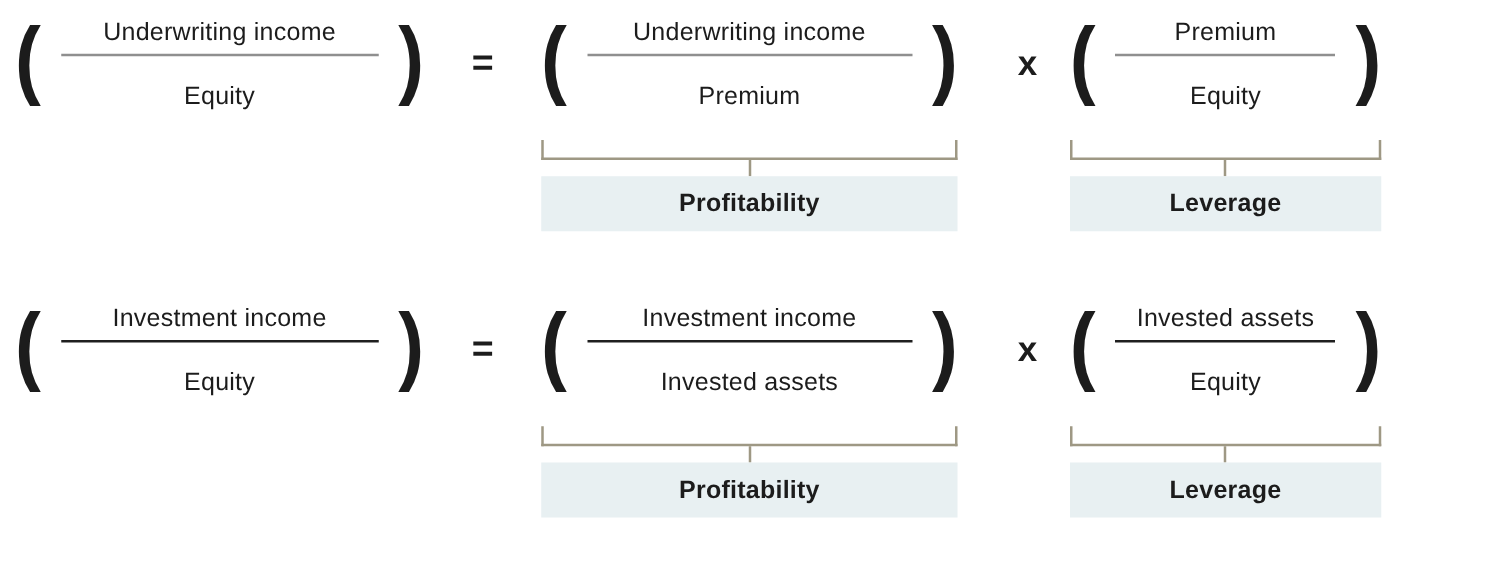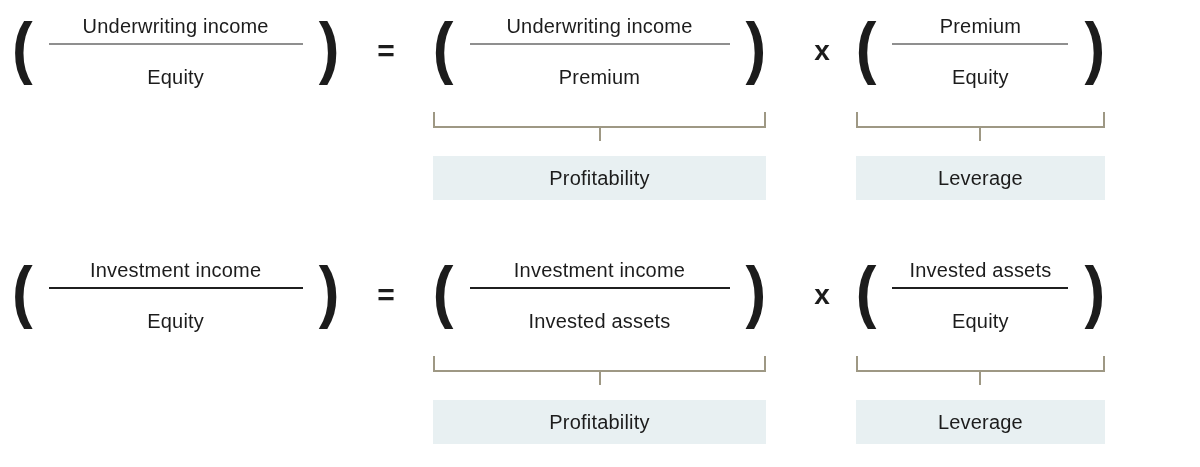--- a/index.html
+++ b/index.html
@@ -78,29 +78,29 @@
     border-right: 2px solid var(--bracket, #9e9884);
     border-bottom: 2px solid var(--bracket, #9e9884);
   }
   .brace-stem {
     width: 2px;
     height: 13px;
     background: var(--bracket, #9e9884);
     margin: 0 auto;
   }
   .label-box {
-    margin-top: 15px;
     width: 100%;
     height: 44px;
     background: var(--label-bg, #e8f0f2);
     display: flex;
     align-items: center;
     justify-content: center;
     font-size: 20px;
     letter-spacing: 0.2px;
+    font-weight: bold;
   }
 </style>
 </head>
 <body>
 
 <div class="row first">
 
   <div class="col">
     <div class="formula">
       <span class="paren open">(</span>

